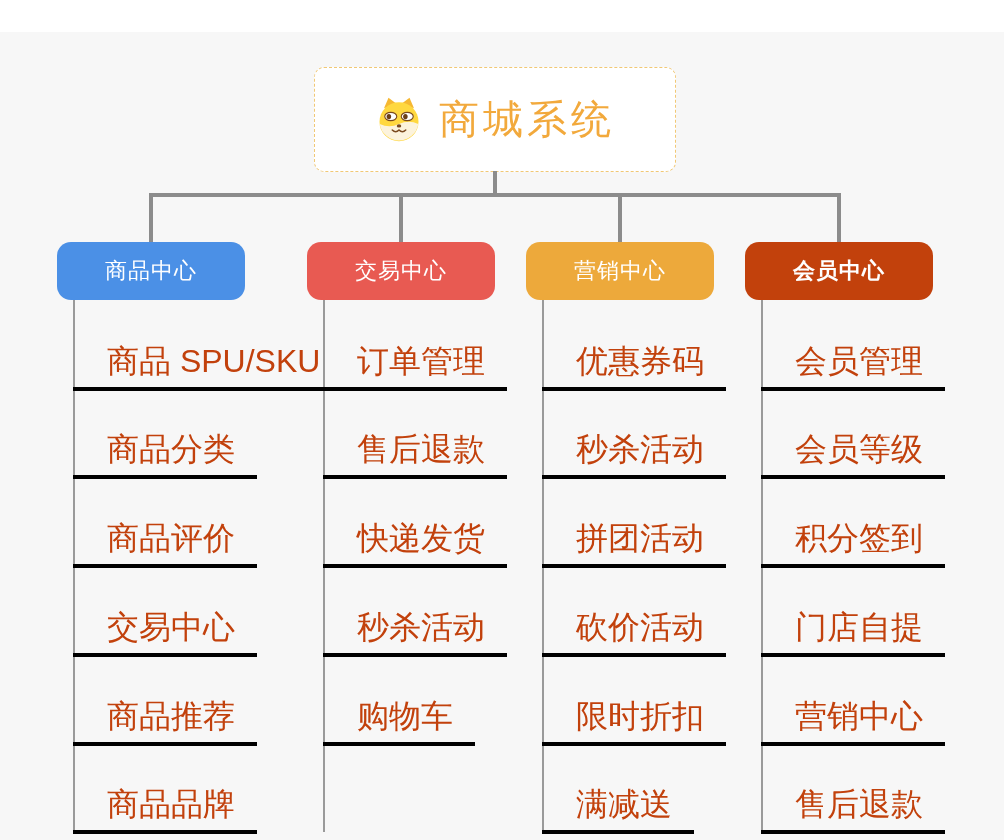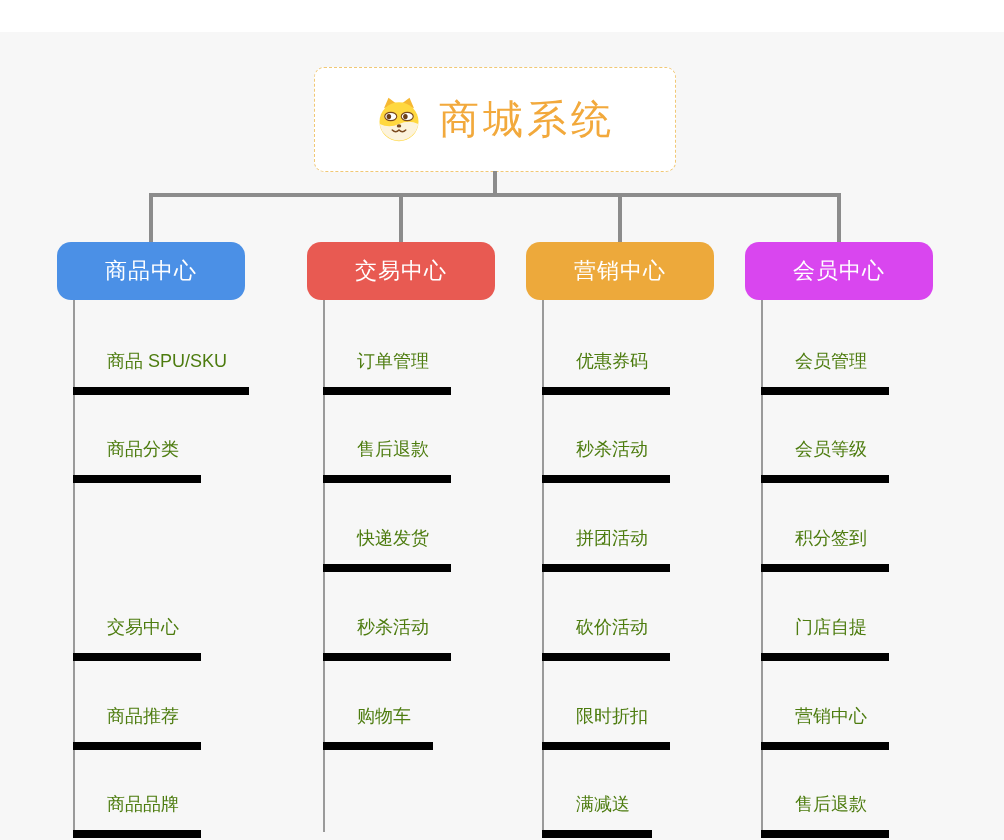--- a/index.html
+++ b/index.html
@@ -29,22 +29,22 @@
   }
   .bh0{left:57px}.bh1{left:307px}.bh2{left:526px}.bh3{left:745px}
 
   
   .trunk{position:absolute;top:268px;width:2px;height:532px;background:#9A9A9A;}
   .t0{left:73px}.t1{left:323px}.t2{left:542px}.t3{left:761px}
 
   
   .leaf{
     position:absolute;white-space:nowrap;
-    font-size:18px;line-height:32px;color:#4d7c0f;
-    padding:0 22px 10px 34px;border-bottom:8px solid #000000;
+    font-size:32px;line-height:32px;color:#c2410c;
+    padding:0 22px 10px 34px;border-bottom:4px solid #000000;
   }
   .c0{left:73px}.c1{left:323px}.c2{left:542px}.c3{left:761px}
   .r0{top:313px}.r1{top:401px}.r2{top:490px}.r3{top:579px}.r4{top:668px}.r5{top:756px}
 </style>
 </head>
 <body>
 
 <div class="canvas">
 
   <div class="root-node">
@@ -74,31 +74,32 @@
 
   <div class="branch-header bh0" style="background-color: rgb(75, 144, 230);">
     <span>商品中心</span>
   </div>
   <div class="branch-header bh1" style="background-color: rgb(232, 90, 82);">
     <span>交易中心</span>
   </div>
   <div class="branch-header bh2" style="background-color: rgb(237, 169, 59);">
     <span>营销中心</span>
   </div>
-  <div class="branch-header bh3" style="background-color: #d946ef;">
+  <div class="branch-header bh3" style="background-color: #c2410c; font-weight: bold;">
     <span>会员中心</span>
   </div>
 
   <div class="trunk t0"></div>
   <div class="trunk t1"></div>
   <div class="trunk t2"></div>
   <div class="trunk t3"></div>
 
   <div class="leaf c0 r0">商品 SPU/SKU</div>
   <div class="leaf c0 r1">商品分类</div>
+  <div class="leaf c0 r2">商品评价</div>
   <div class="leaf c0 r3">交易中心</div>
   <div class="leaf c0 r4">商品推荐</div>
   <div class="leaf c0 r5">商品品牌</div>
 
   <div class="leaf c1 r0">订单管理</div>
   <div class="leaf c1 r1">售后退款</div>
   <div class="leaf c1 r2">快递发货</div>
   <div class="leaf c1 r3">秒杀活动</div>
   <div class="leaf c1 r4">购物车</div>
 

